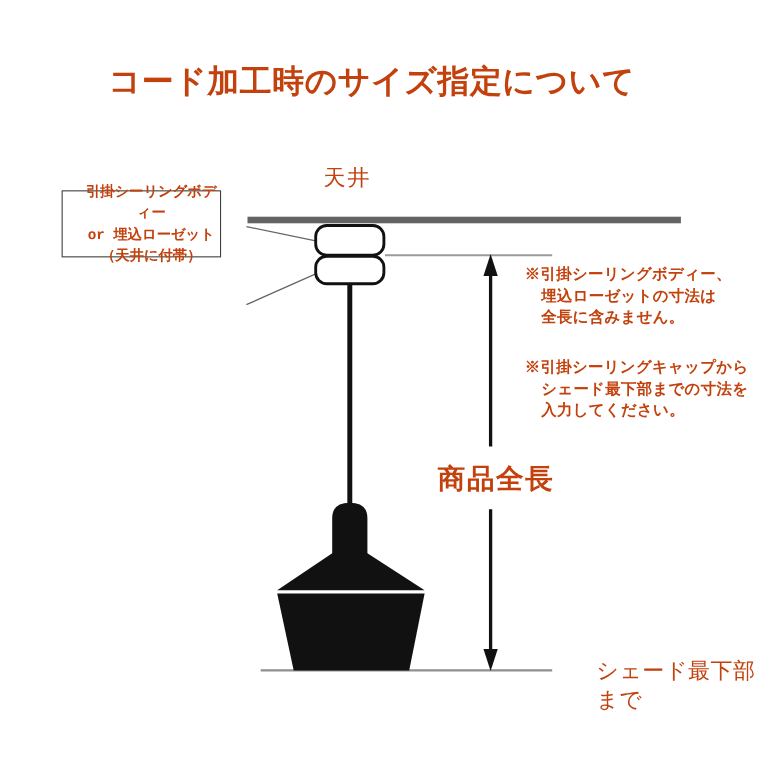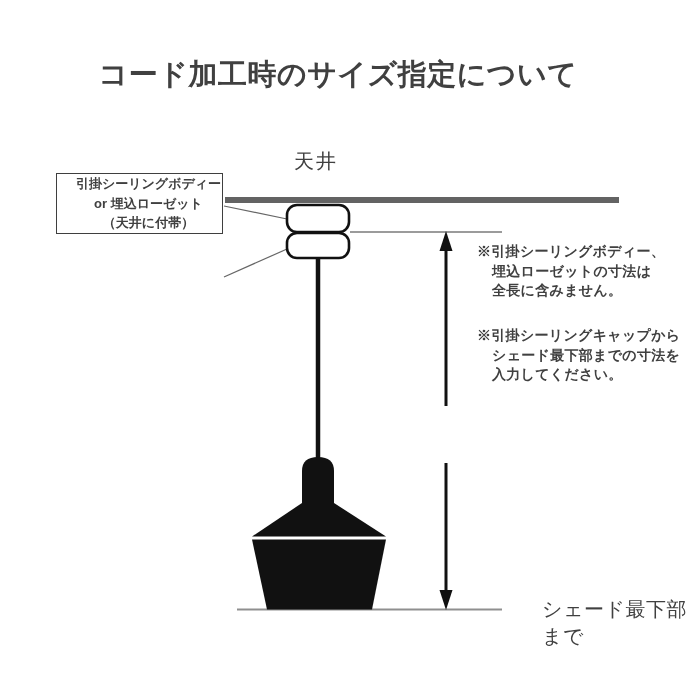--- a/index.html
+++ b/index.html
@@ -1,25 +1,25 @@
 <!DOCTYPE html>
 <html><head>
 <meta charset="utf-8">
 <style>
   html,body{margin:0;padding:0;background:#ffffff;}
   .canvas{position:relative;width:700px;height:700px;background:#ffffff;overflow:hidden;
-          font-family:Liberation Sans, sans-serif;color:#404040;}
+          font-family:Liberation Mono, monospace;color:#c2410c;}
   .abs{position:absolute;}
   .title{top:55px;left:0;width:676px;text-align:center;font-size:29px;font-weight:700;letter-spacing:0.5px;}
   .ceiling-label{top:148px;left:294px;font-size:20px;font-weight:500;letter-spacing:2px;}
   .ceiling-bar{top:197px;left:225px;width:394px;height:5.5px;background:#636363;}
   .label-box{border:1.5px solid #3f3f3f;display:flex;align-items:center;justify-content:center;
              text-align:center;font-size:13px;font-weight:600;line-height:1.5;
              white-space:pre-line;box-sizing:border-box;background:#fff;}
-  .box1{top:173px;left:56px;width:167px;height:61px;padding-left:18px;}
+  .box1{top:173px;left:56px;width:145px;height:61px;padding-left:18px;}
   .box2{top:253px;left:56px;width:168px;height:49px;}
   .svg-layer{top:0;left:0;}
   .total-label{top:419px;left:396px;font-size:25px;font-weight:600;letter-spacing:1.5px;background:#fff;padding:0 2px;}
   .shade-label{top:596px;left:506px;font-size:20px;font-weight:500;letter-spacing:0.5px;margin-left:36px;}
   .note{width:225px;font-size:14px;font-weight:700;line-height:19.5px;white-space:pre-line;
         padding-left:15px;text-indent:-15px;letter-spacing:0.3px;}
   .note1{top:242px;left:477px;}
   .note2{top:326px;left:477px;}
 </style>
 </head>
@@ -58,20 +58,21 @@
     <polygon points="446,610 439.5,590 452.5,590" fill="#111111"></polygon>
   </svg>
 
   <div class="abs label-box box1">
     <span>引掛シーリングボディー
 or 埋込ローゼット
 （天井に付帯）</span>
   </div>
 
 
+  <div class="abs total-label">商品全長</div>
 
   <div class="abs shade-label">シェード最下部まで</div>
 
   <div class="abs note note1">※引掛シーリングボディー、
 埋込ローゼットの寸法は
 全長に含みません。</div>
 
   <div class="abs note note2">※引掛シーリングキャップから
 シェード最下部までの寸法を
 入力してください。</div>

